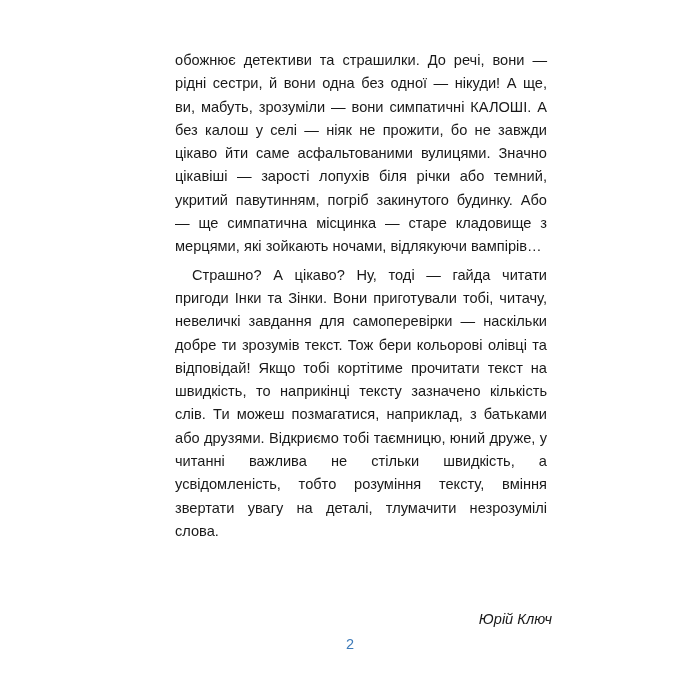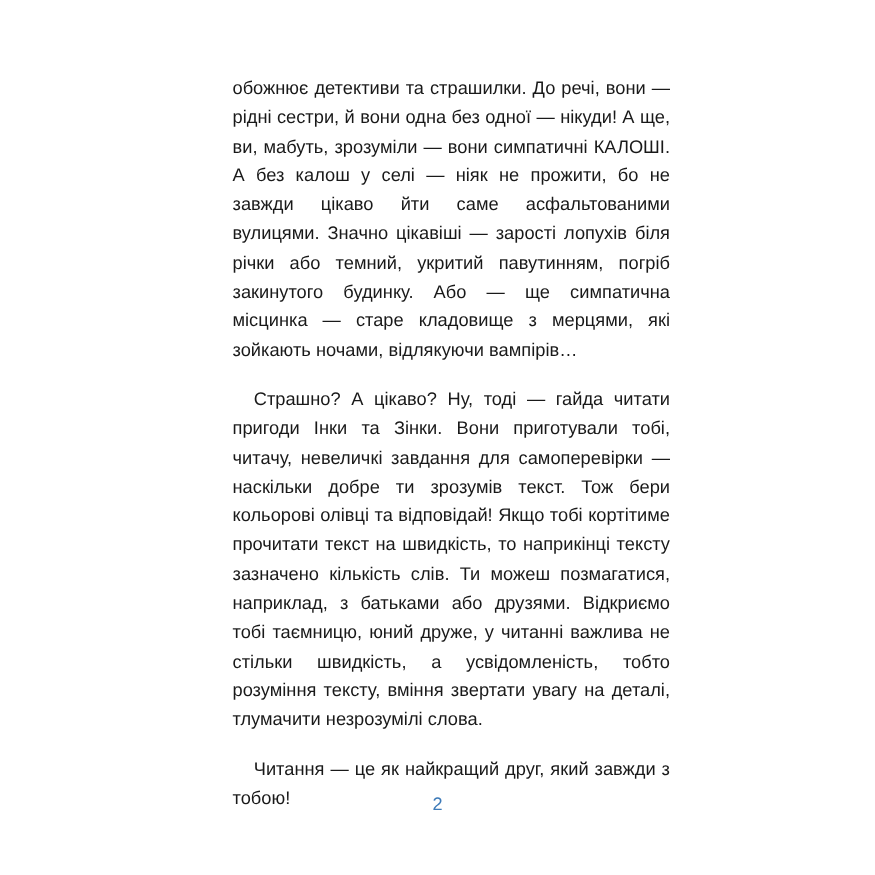--- a/index.html
+++ b/index.html
@@ -20,21 +20,21 @@
     background: #ffffff;
     box-sizing: border-box;
   }
   .text-block {
     position: absolute;
     left: 170px;
     top: 44px;
     width: 382px;
   }
   .para {
-    margin: 16px;
+    margin: 5px;
     font-size: 14.6px;
     line-height: 23.3px;
     color: #191919;
     text-align: justify;
     text-justify: inter-word;
     text-indent: 17px;
     -webkit-hyphens: manual;
     hyphens: manual;
     word-spacing: 0.1px;
     letter-spacing: 0.01px;
@@ -65,19 +65,19 @@
   }
 </style>
 </head>
 <body>
 
 <div class="page">
 
   <div class="text-block">
     <p class="para no-indent">обожнює детективи та страшилки. До речі, вони — рідні сестри, й вони одна без одної — нікуди! А ще, ви, мабуть, зрозуміли — вони симпатичні КАЛОШІ. А без калош у селі — ніяк не прожити, бо не завжди цікаво йти саме асфальтованими вулицями. Значно цікавіші — зарості лопухів біля річки або темний, укритий павутинням, погріб закинутого будинку. Або — ще симпатична місцинка — старе кладовище з мерцями, які зойкають ночами, відлякуючи вампірів…</p>
     <p class="para">Страшно? А цікаво? Ну, тоді — гайда читати пригоди Інки та Зінки. Вони приготували тобі, читачу, невеличкі завдання для самоперевірки — наскільки добре ти зрозумів текст. Тож бери кольорові олівці та відповідай! Якщо тобі кортітиме прочитати текст на швидкість, то наприкінці тексту зазначено кількість слів. Ти можеш позмагатися, наприклад, з батьками або друзями. Відкриємо тобі таємницю, юний друже, у читанні важлива не стільки швидкість, а усвідомленість, тобто розуміння тексту, вміння звертати увагу на деталі, тлумачити незрозумілі слова.</p>
-    <p class="para">Читання — це як найкращий друг, який завжди з тобою!</p>
   </div>
 
+  <div class="signature">Юрій Ключ</div>
 
   <div class="page-number">2</div>
 
 </div>
 
 </body></html>

